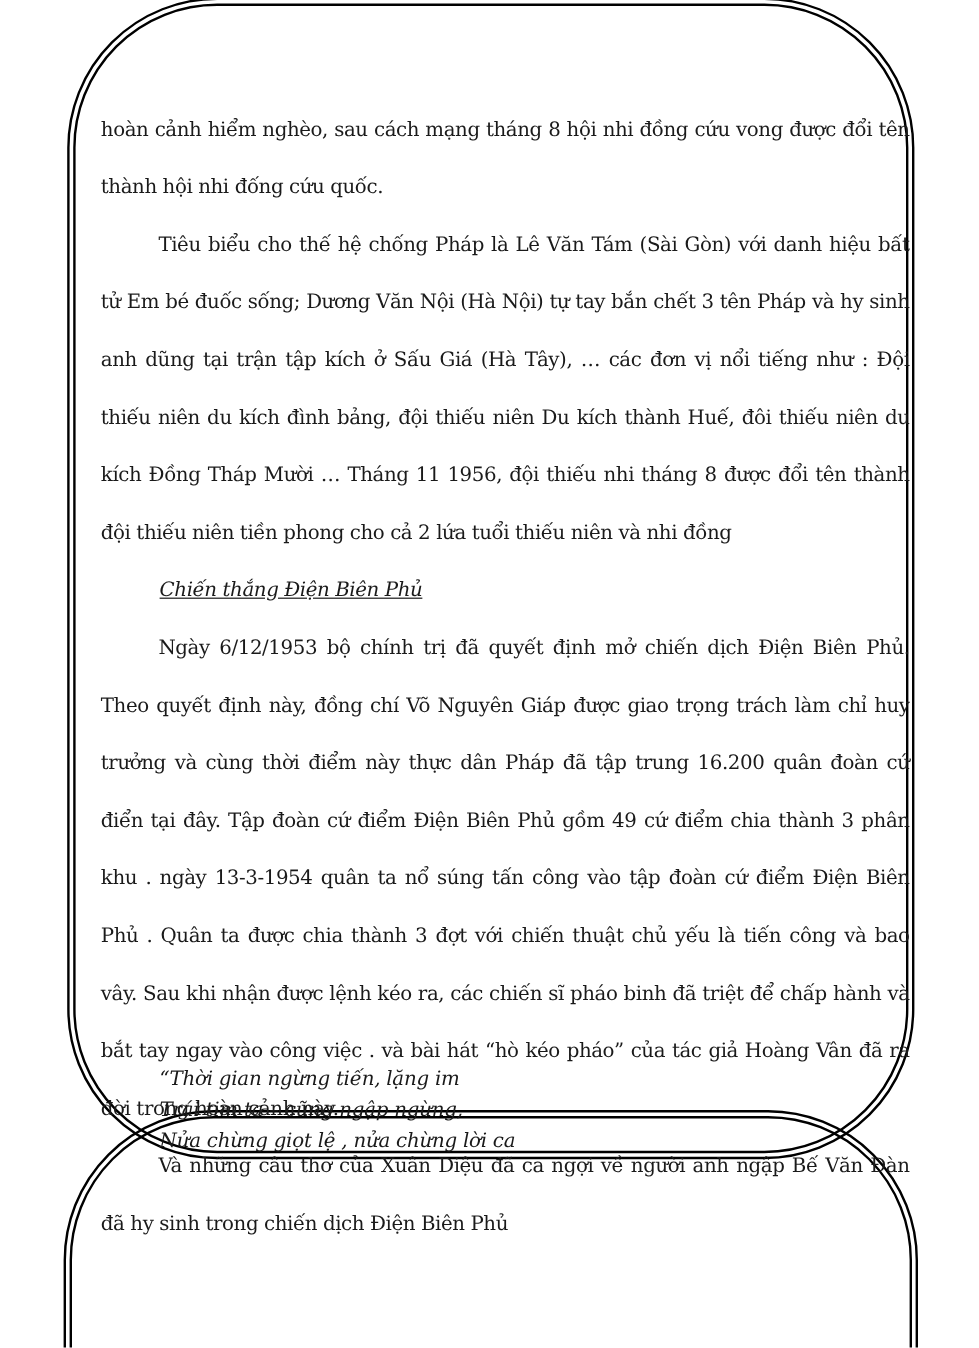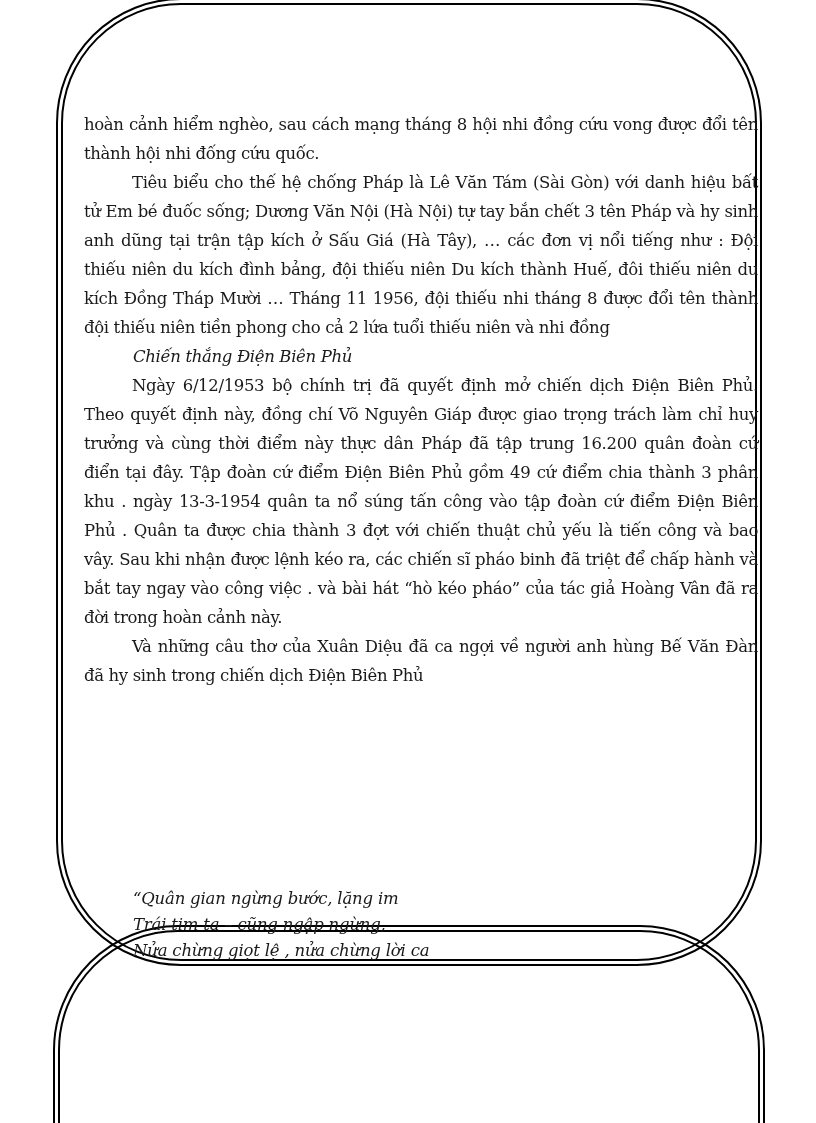--- a/index.html
+++ b/index.html
@@ -1,39 +1,39 @@
 <!DOCTYPE html>
 <html><head>
 <meta charset="utf-8">
 <style>
   html, body { margin:0; padding:0; }
   body { width:816px; height:1123px; background:#ffffff; position:relative; overflow:hidden;
          font-family:"DejaVu Serif", serif; color:#1a1a1a; }
   .frame { position:absolute; box-sizing:border-box; border:7px double #000; }
   #frame-top { left:56px; top:-2px; width:706px; height:968px; border-radius:125px; }
   #frame-bottom { left:53px; top:925px; width:712px; height:420px; border-radius:125px; }
-  .content { position:absolute; left:84px; top:84px; width:674px; font-size:16.5px; line-height:29px; letter-spacing:-0.35px;margin-top:26px; }
+  .content { position:absolute; left:84px; top:84px; width:674px; font-size:16.5px; line-height:48px; letter-spacing:-0.35px; }
   .p { margin:0; text-align:justify; }
   .indent { text-indent:48px; }
-  .heading { margin:0; padding-left:49px; font-style:italic; }
+  .heading { margin:0; padding-left:49px; font-style:italic; text-decoration:underline; }
   .poem { position:absolute; left:133px; top:886px; font-style:italic; font-size:16.5px; line-height:26px; letter-spacing:-0.2px; }
   .poem div { white-space:nowrap; }
   .obscured { position:relative; }
 </style>
 </head>
 <body>
 
 <div class="frame" id="frame-top"></div>
 <div class="frame" id="frame-bottom"></div>
 
 <div class="content">
   <p class="p">hoàn cảnh hiểm nghèo, sau cách mạng tháng 8 hội nhi đồng cứu vong được đổi tên thành hội nhi đống cứu quốc.</p>
   <p class="p indent">Tiêu biểu cho thế hệ chống Pháp là Lê Văn Tám (Sài Gòn) với danh hiệu bất tử Em bé đuốc sống; Dương Văn Nội (Hà Nội) tự tay bắn  chết 3 tên Pháp và hy sinh anh dũng tại trận tập kích ở Sấu Giá (Hà Tây), … các đơn vị nổi tiếng như : Đội thiếu niên du kích đình bảng, đội thiếu niên Du kích thành Huế, đôi thiếu niên du kích Đồng Tháp Mười … Tháng 11 1956, đội thiếu nhi tháng 8 được đổi tên thành đội thiếu niên tiền phong cho cả 2 lứa tuổi thiếu niên và nhi đồng</p>
   <p class="heading">Chiến thắng Điện Biên Phủ</p>
   <p class="p indent">Ngày 6/12/1953 bộ chính trị đã  quyết định mở chiến dịch Điện Biên Phủ. Theo quyết định này, đồng chí Võ Nguyên Giáp được giao trọng trách làm chỉ huy trưởng và cùng thời điểm này thực dân Pháp đã tập trung 16.200 quân  đoàn cứ điển tại đây. Tập đoàn cứ điểm Điện Biên Phủ gồm 49 cứ điểm chia thành 3 phân khu . ngày 13-3-1954 quân  ta nổ súng tấn công vào tập đoàn cứ điểm Điện Biên Phủ . Quân ta được chia thành 3 đợt với chiến thuật chủ yếu là tiến công và bao vây. Sau khi nhận được lệnh kéo ra, các chiến sĩ pháo binh đã triệt để chấp hành và bắt tay ngay vào công việc . và bài hát “hò kéo pháo” của tác giả Hoàng Vân đã ra đời trong hoàn cảnh này.</p>
-  <p class="p indent">Và những câu thơ của Xuân Diệu đã ca ngợi về người anh hùng Bế Văn Đàn đã hy sinh trong chiến dịch Điện Biên Phủ</p>
+  <p class="p indent">Và những câu thơ của Xuân Diệu đã ca ngợi về người anh ngập Bế Văn Đàn đã hy sinh trong chiến dịch Điện Biên Phủ</p>
 </div>
 
 <div class="poem">
-  <div>“Quân gian ngừng bước, lặng im</div>
+  <div>“Thời gian ngừng tiến, lặng im</div>
   <div>Trái tim ta – cũng ngập ngừng,</div>
   <div>Nửa chừng giọt lệ , nửa chừng lời ca</div>
 </div>
 
 </body></html>

